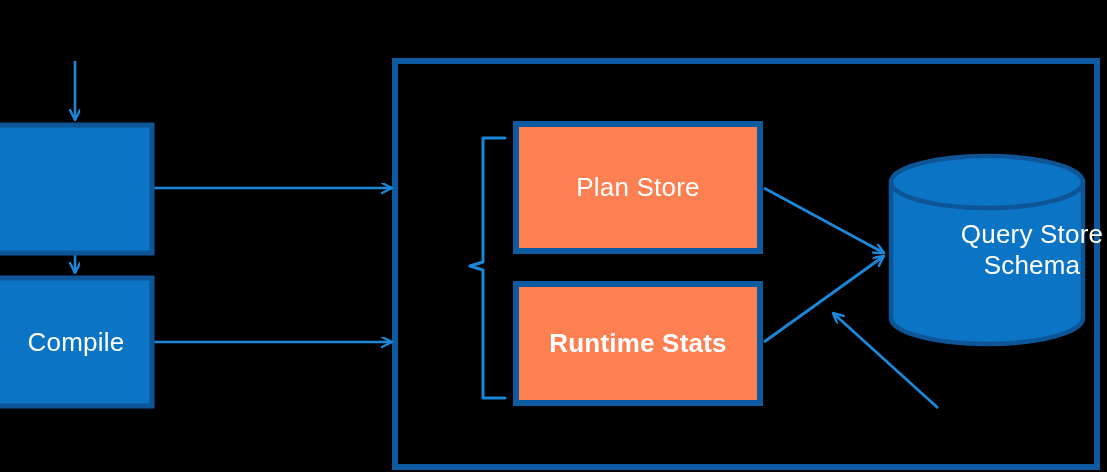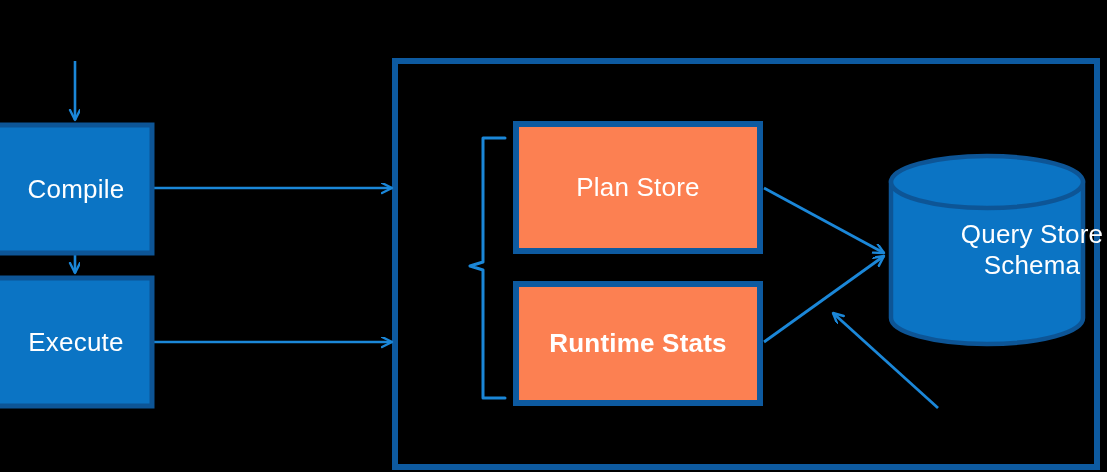--- a/index.html
+++ b/index.html
@@ -83,23 +83,22 @@
 
     <line x1="938" y1="408" x2="833" y2="313" stroke="#1b87d8" stroke-width="2.8" marker-end="url(#arrowhead-open)"></line>
 
     <g>
       <path d="M 891,182 L 891,318 A 96,26 0 0 0 1083,318 L 1083,182 Z" fill="#0b74c4" stroke="#0d5596" stroke-width="4.5"></path>
       <ellipse cx="987" cy="182" rx="96" ry="26" fill="#0b74c4" stroke="#0d5596" stroke-width="4.5"></ellipse>
     </g>
 
   </svg>
 
-  <div class="node-label" id="label-compile">Compile</div>
 
-  <div class="node-label" id="label-execute">Execute</div>
+  <div class="node-label" id="label-execute">Compile</div>
 
   <div class="node-label" id="label-planstore">Plan Store</div>
 
   <div class="node-label" id="label-runtime">Runtime Stats</div>
 
   <div class="node-label" id="label-schema">Query Store
 Schema</div>
 
 </div>
 

